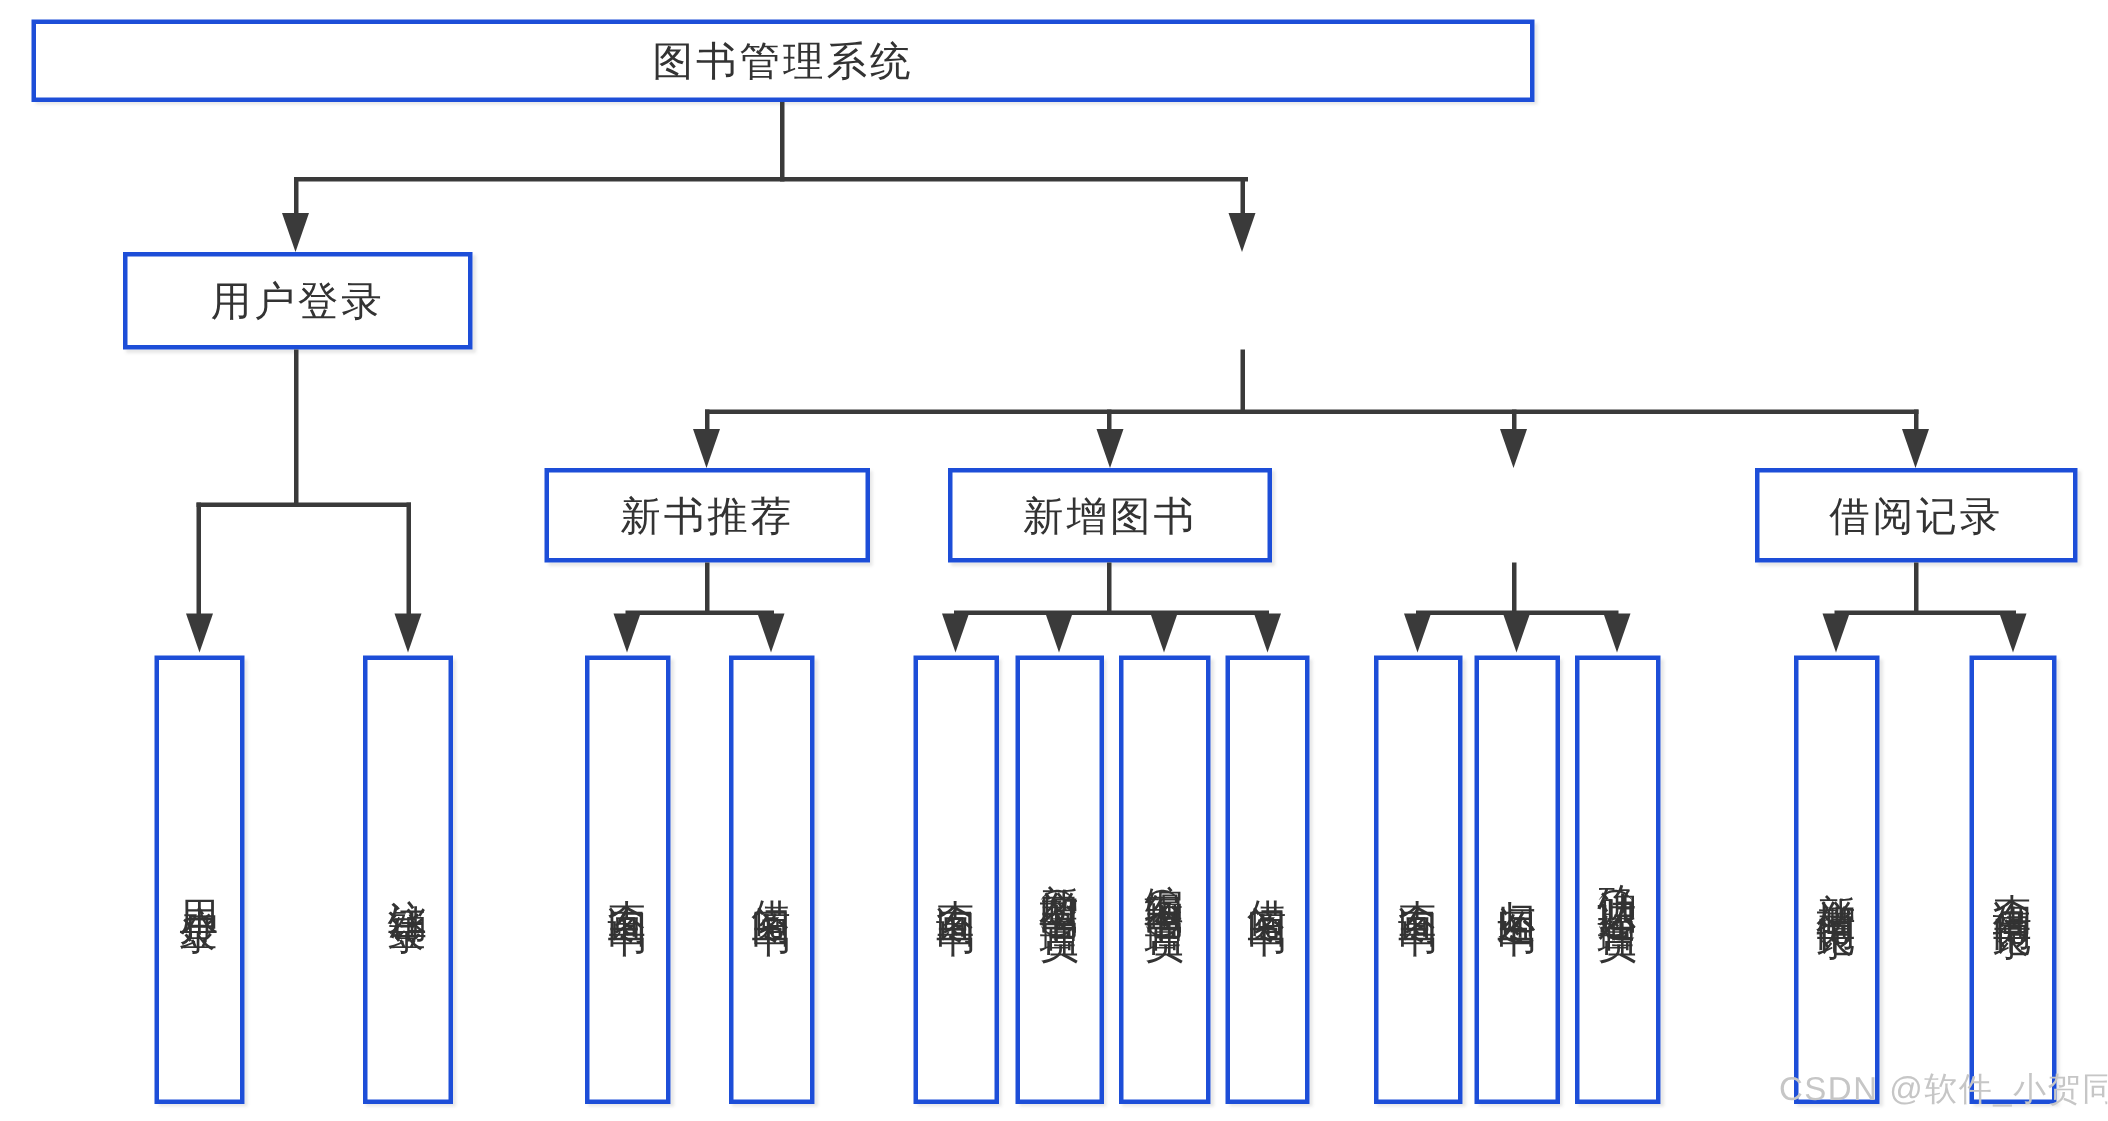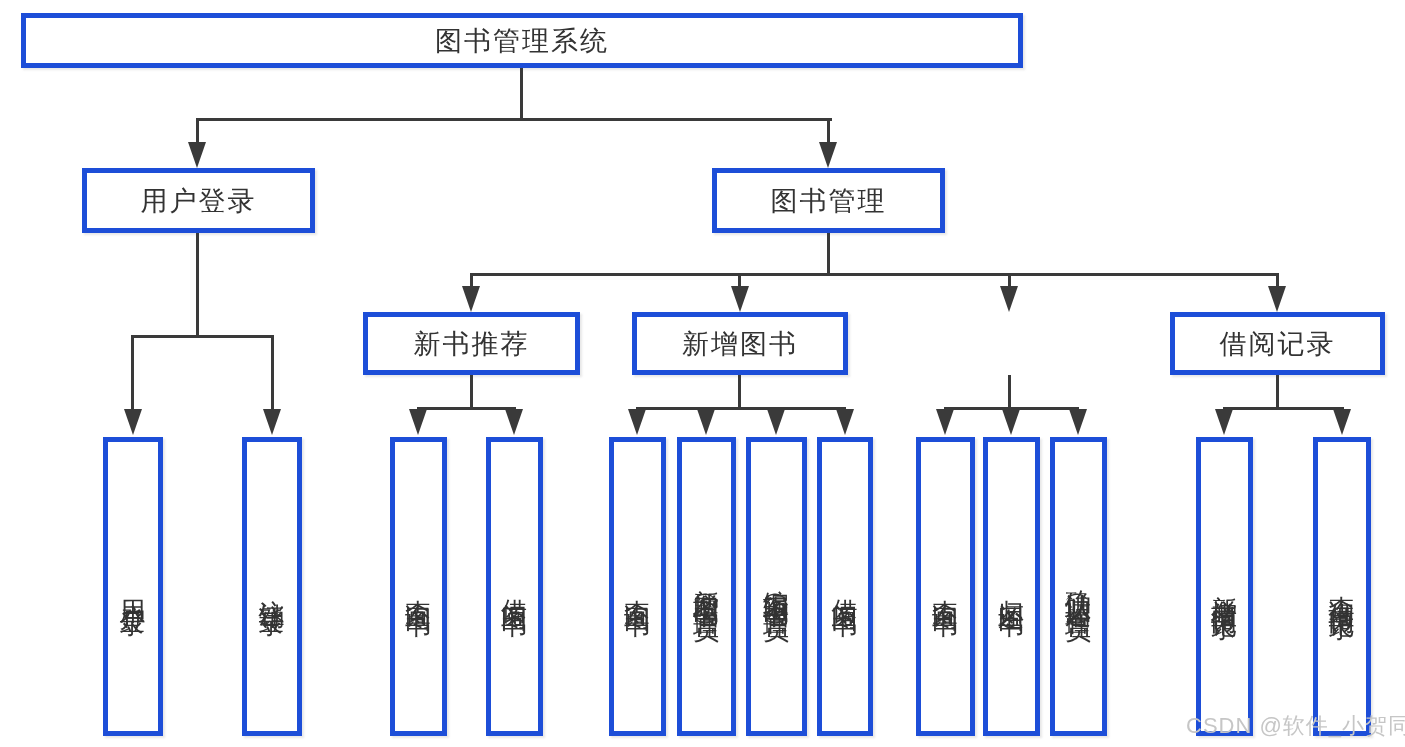--- a/index.html
+++ b/index.html
@@ -1,21 +1,21 @@
 <!DOCTYPE html>
 <html><head>
 <meta charset="utf-8">
 <style>
   html,body{margin:0;padding:0;background:#ffffff;}
   #stage{
     position:relative;width:1405px;height:747px;background:#ffffff;overflow:hidden;
     font-family:"Liberation Sans","DejaVu Sans",sans-serif;color:#333333;
   }
   .box{
-    position:absolute;box-sizing:border-box;border:5px solid #1d4ed8;background:#ffffff;
+    position:absolute;box-sizing:border-box;border:3px solid #1d4ed8;background:#ffffff;
     display:flex;align-items:center;justify-content:center;
     font-size:27px;letter-spacing:2px;color:#333333;
     box-shadow:2px 2px 2px rgba(120,120,120,0.18);
   }
   .leaf{letter-spacing:0;}
   .leaf .vtext{
     writing-mode:vertical-rl;text-orientation:mixed;
     font-size:26px;letter-spacing:4px;line-height:1;white-space:nowrap;
   }
   .hline,.vline{position:absolute;background:#3a3a3a;}
@@ -31,21 +31,20 @@
 </style>
 </head>
 <body>
 
 <div id="stage">
 
   <div class="box" style="left:21px;top:13px;width:1002px;height:55px;">图书管理系统</div>
 
   <div class="box" style="left:82px;top:168px;width:233px;height:65px;">用户登录</div>
 
-  <div class="box" style="left:712px;top:168px;width:233px;height:65px;">图书管理</div>
 
   <div class="box" style="left:363px;top:312px;width:217px;height:63px;">新书推荐</div>
 
   <div class="box" style="left:632px;top:312px;width:216px;height:63px;">新增图书</div>
 
 
   <div class="box" style="left:1170px;top:312px;width:215px;height:63px;text-align:right;">借阅记录</div>
 
   <div class="box leaf" style="left:103px;top:437px;width:60px;height:299px;">
     <span class="vtext">用户登录</span>

